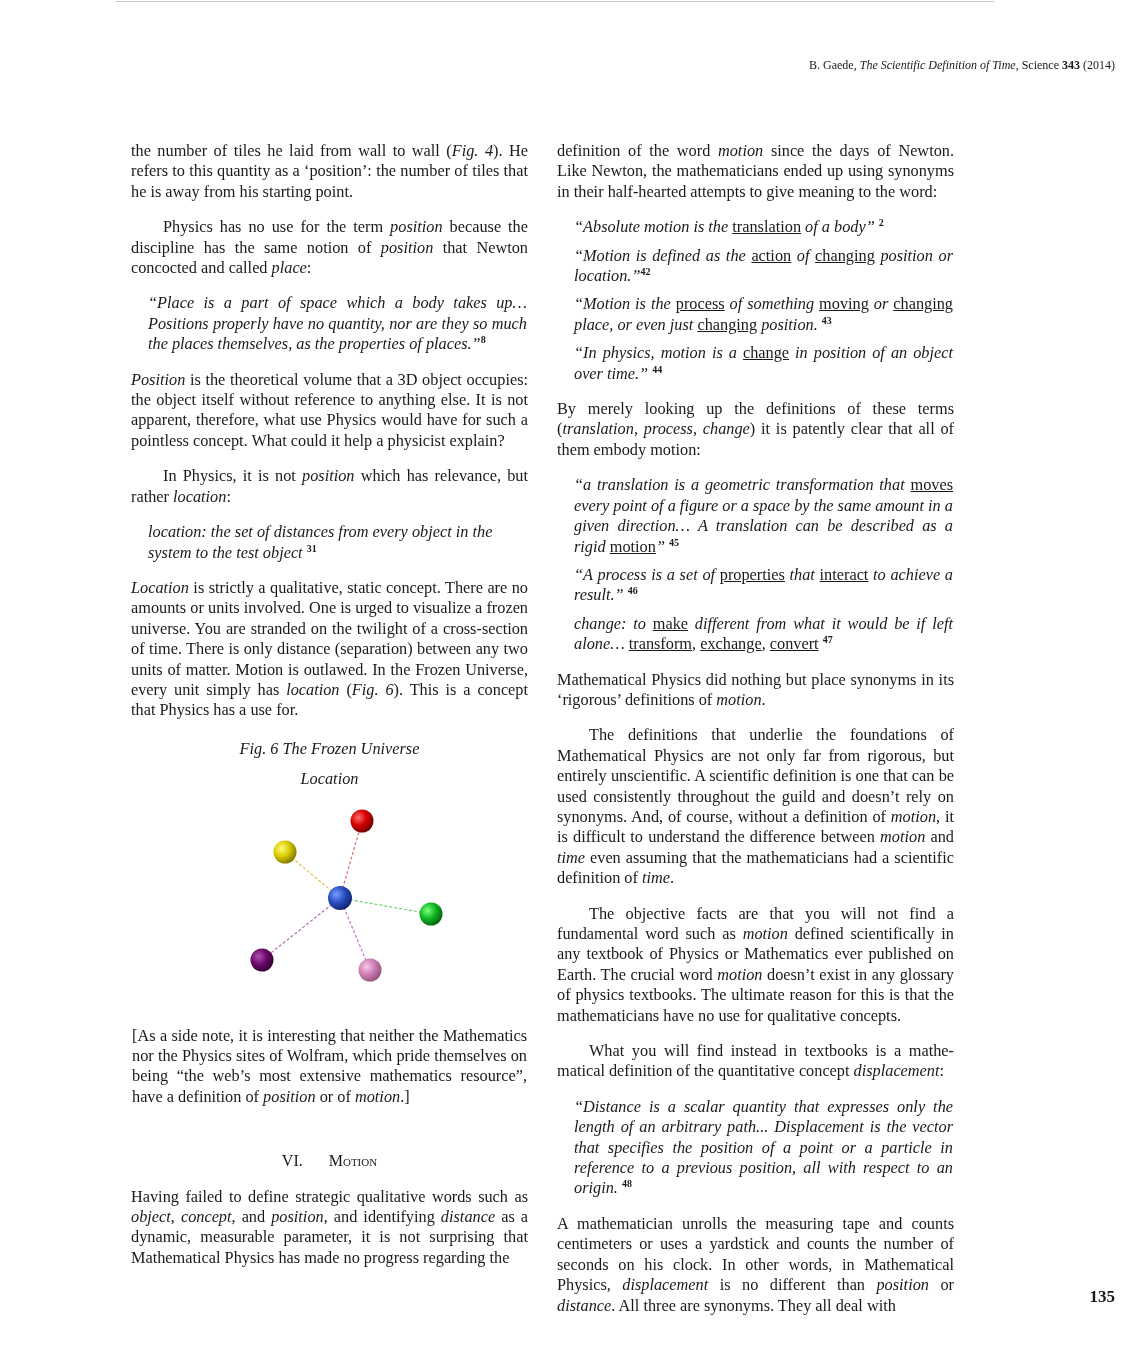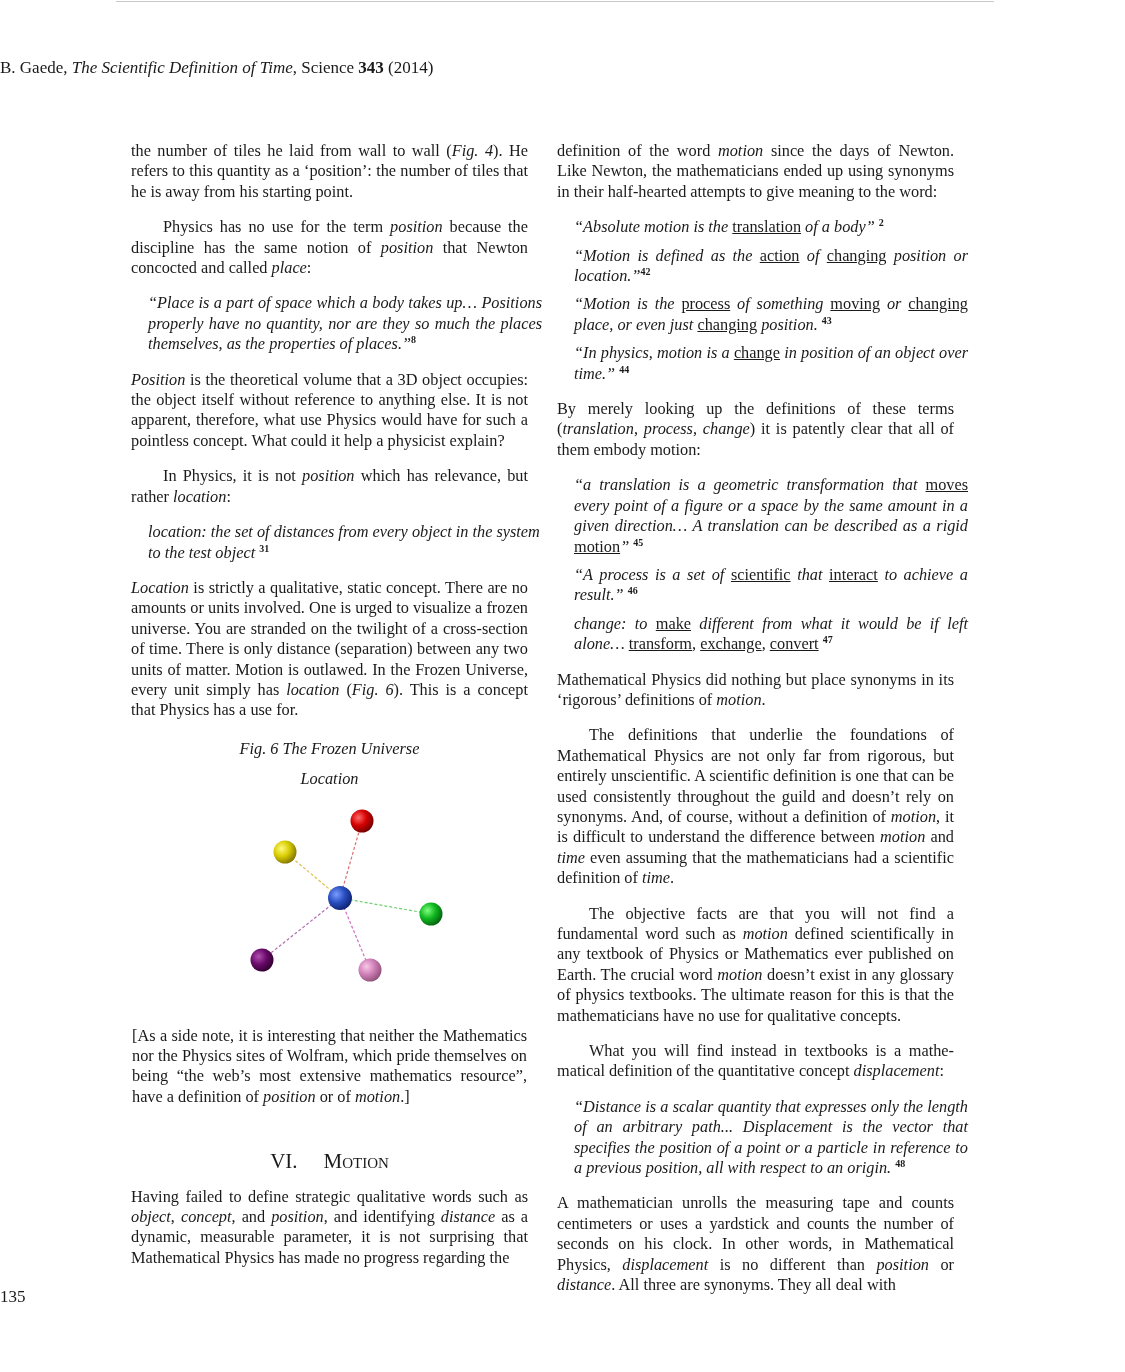--- a/index.html
+++ b/index.html
@@ -1,38 +1,38 @@
 <!DOCTYPE html>
 <html><head>
 <meta charset="utf-8">
 <style>
   html, body { margin: 0; padding: 0; background: #ffffff; }
   body { width: 1125px; height: 1372px; position: relative; overflow: hidden;
          font-family: "Liberation Serif", serif; color: #1a1a1a; }
   .top-rule { position: absolute; left: 116px; top: 1px; width: 878px; height: 0;
               border-top: 1px solid #c8c8c8; }
-  .running-head { position: absolute; left: 0; top: 58px; width: 1115px; text-align: left;
-                  font-size: 17px; }
+  .running-head { position: absolute; left: 0; top: 58px; width: 1115px; text-align: right;
+                  font-size: 12px; }
   .col { position: absolute; top: 126px; width: 427px; font-size: 16.3px; line-height: 20.4px;
          text-align: justify; }
   .col.left { left: 116px; }
   .col.right { left: 542px; }
   p { margin: 15px; }
   .indent { text-indent: 32px; }
-  .quote { margin: 8px 1px 8px 32px; font-style: italic; text-align: justify; }
+  .quote { margin: 8px 16px 8px 32px; font-style: italic; text-align: justify; }
   .quote u { font-style: normal; }
   sup { font-size: 10px; font-weight: bold; font-style: normal; vertical-align: 6px; line-height: 0; }
   .fig-cap { text-align: center; font-style: italic; margin: 18px 0 0 0; }
   .fig-sub { text-align: center; font-style: italic; margin: 10px 0 0 0; }
   .figure { position: relative; width: 427px; height: 210px; margin: 8px 0 0 0; }
   .figure svg { position: absolute; left: 0; top: 0; }
   .sidenote { margin: 18px 16px 0 16px; text-align: justify; }
-  .section-head { text-align: center; margin: 44px 0 10px 0; font-size: 21px; }
+  .section-head { text-align: center; margin: 44px 0 10px 0; font-size: 16px; }
   .section-head .sc { font-variant: small-caps; margin-left: 26px; }
-  .page-num { position: absolute; left: 0; top: 1287px; width: 1115px; text-align: left; font-size: 17px; }
+  .page-num { position: absolute; left: 0; top: 1287px; width: 1115px; text-align: right; font-size: 17px; font-weight: bold; }
 </style>
 </head>
 <body>
 
 <div class="top-rule"></div>
 
 <div class="running-head"><span>B. Gaede, </span><i>The Scientific Definition of Time</i><span>, Science </span><b>343</b><span> (2014)</span></div>
 
 <div class="col left">
   <p><span>the number of tiles he laid from wall to wall (</span><i>Fig. 4</i><span>). He refers to this quantity as a ‘position’: the number of tiles that he is away from his starting point.</span></p>
@@ -106,21 +106,21 @@
   <p><span>definition of the word </span><i>motion</i><span> since the days of Newton. Like Newton, the mathematicians ended up using synonyms in their half-hearted attempts to give meaning to the word:</span></p>
 
   <p class="quote" style="margin-top:10px"><span>“Absolute motion is the </span><u>translation</u><span> of a body”</span> <sup>2</sup></p>
   <p class="quote"><span>“Motion is defined as the </span><u>action</u><span> of </span><u>changing</u><span> position or location.”</span><sup>42</sup></p>
   <p class="quote"><span>“Motion is the </span><u>process</u><span> of something </span><u>moving</u><span> or </span><u>changing</u><span> place, or even just </span><u>changing</u><span> position.</span> <sup>43</sup></p>
   <p class="quote"><span>“In physics, motion is a </span><u>change</u><span> in position of an object over time.”</span> <sup>44</sup></p>
 
   <p><span>By merely looking up the definitions of these terms (</span><i>translation</i><span>, </span><i>process</i><span>, </span><i>change</i><span>) it is patently clear that all of them embody motion:</span></p>
 
   <p class="quote" style="margin-top:10px"><span>“a translation is a geometric transformation that </span><u>moves</u><span> every point of a figure or a space by the same amount in a given direction… A translation can be described as a rigid </span><u>motion</u><span>”</span> <sup>45</sup></p>
-  <p class="quote"><span>“A process is a set of </span><u>scientific</u><span> that </span><u>interact</u><span> to achieve a result.”</span> <sup>46</sup></p>
+  <p class="quote"><span>“A process is a set of </span><u>properties</u><span> that </span><u>interact</u><span> to achieve a result.”</span> <sup>46</sup></p>
   <p class="quote"><span>change: to </span><u>make</u><span> different from what it would be if left alone… </span><u>transform</u><span>, </span><u>exchange</u><span>, </span><u>convert</u> <sup>47</sup></p>
 
   <p><span>Mathematical Physics did nothing but place synonyms in its ‘rigorous’ definitions of </span><i>motion</i><span>.</span></p>
   <p class="indent"><span>The definitions that underlie the foundations of Mathematical Physics are not only far from rigorous, but entirely unscientific. A scientific definition is one that can be used consistently throughout the guild and doesn’t rely on synonyms. And, of course, without a definition of </span><i>motion</i><span>, it is difficult to understand the difference between </span><i>motion</i><span> and </span><i>time</i><span> even assuming that the mathematicians had a scientific definition of </span><i>time</i><span>.</span></p>
   <p class="indent"><span>The objective facts are that you will not find a fundamental word such as </span><i>motion</i><span> defined scientifically in any textbook of Physics or Mathematics ever published on Earth. The crucial word </span><i>motion</i><span> doesn’t exist in any glossary of physics textbooks. The ultimate reason for this is that the mathematicians have no use for qualitative concepts.</span></p>
   <p class="indent"><span>What you will find instead in textbooks is a mathe-matical definition of the quantitative concept </span><i>displacement</i><span>:</span></p>
 
   <p class="quote" style="margin-top:10px"><span>“Distance is a scalar quantity that expresses only the length of an arbitrary path... Displacement is the vector that specifies the position of a point or a particle in reference to a previous position, all with respect to an origin. </span><sup>48</sup></p>
 
   <p><span>A mathematician unrolls the measuring tape and counts centimeters or uses a yardstick and counts the number of seconds on his clock. In other words, in Mathematical Physics, </span><i>displacement</i><span> is no different than </span><i>position</i><span> or </span><i>distance</i><span>. All three are synonyms. They all deal with</span></p>

